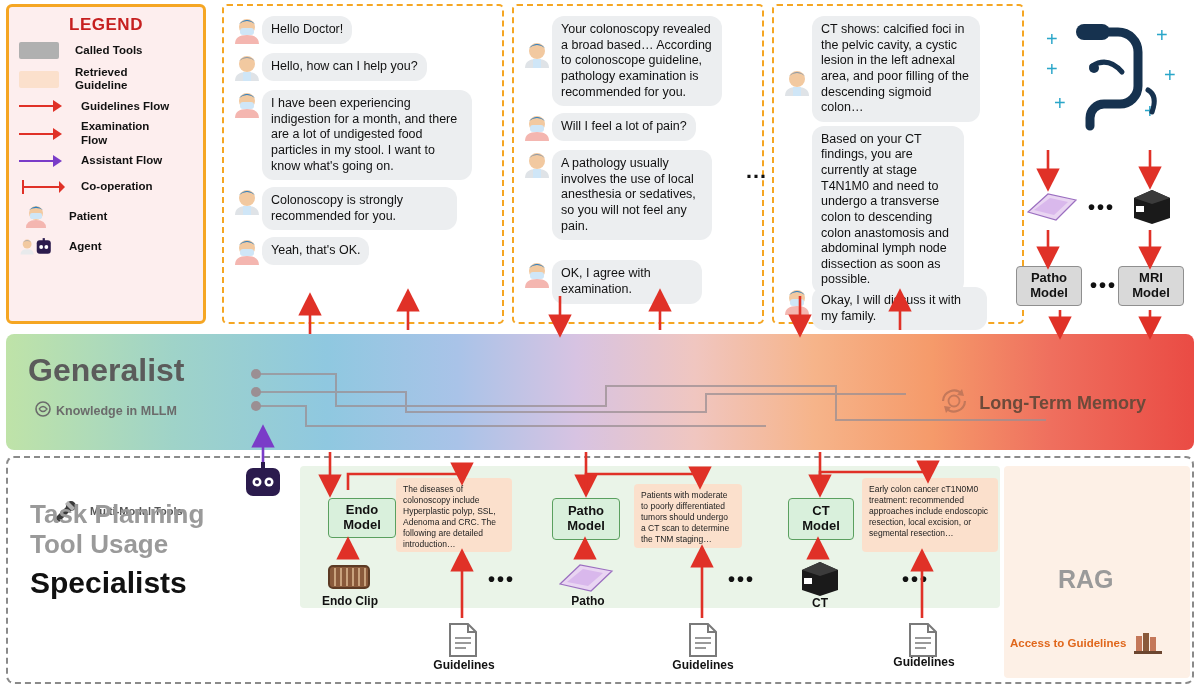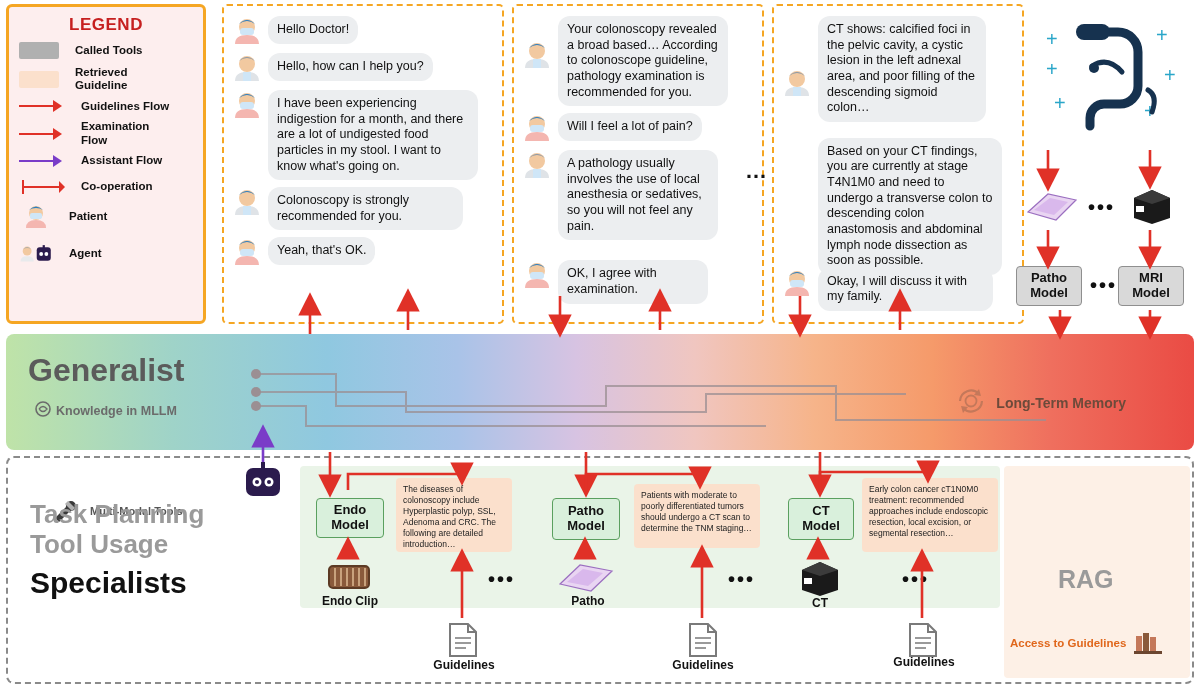--- a/index.html
+++ b/index.html
@@ -37,42 +37,42 @@
   .dlgpanel{border:2.5px dashed #f5a623;border-radius:5px;background:#fff;box-sizing:border-box;}
   #dlg1{left:222px;top:4px;width:282px;height:320px;}
   #dlg2{left:512px;top:4px;width:252px;height:320px;}
   #dlg3{left:772px;top:4px;width:252px;height:320px;}
 
   .bubble{
     background:#eceef0;border-radius:12px;padding:6px 9px;
     font-size:12.5px;color:#111;line-height:1.25;display:inline-block;
     box-sizing:border-box;
   }
-  .msg{display:flex;align-items:flex-start;gap:6px;margin-bottom:7px;}
+  .msg{display:flex;align-items:flex-start;margin-bottom:7px;}
   .av{width:30px;height:30px;flex:0 0 30px;}
 
   
   .patient-av svg, .doc-av svg{display:block;}
 
   .ellipsis{font-size:22px;font-weight:bold;color:#111;letter-spacing:2px;}
 
   
   #genbar{
     left:6px;top:334px;width:1188px;height:116px;border-radius:8px;
     background:linear-gradient(90deg,#bfe3a8 0%,#9fd3c8 14%,#8fc8e0 27%,#a9c3e8 38%,#d7c3e2 48%,#f0c6c0 58%,#f6b48a 68%,#f59a6a 78%,#ef6f5e 88%,#ea4b44 100%);
     overflow:hidden;
   }
   #genbar .gname{
     position:absolute;left:22px;top:18px;font-size:32px;font-weight:bold;color:#5b5b5b;
   }
   #genbar .gsub{
     position:absolute;left:28px;top:66px;font-size:12.5px;font-weight:bold;color:#6b6b6b;
   }
   #genbar .ltm{
-    position:absolute;right:68px;top:50px;font-size:14px;font-weight:bold;color:#6d4a3a;
+    position:absolute;right:48px;top:50px;font-size:18px;font-weight:bold;color:#6d4a3a;
   }
 
   
   #bottom{
     left:6px;top:456px;width:1188px;height:228px;
     border:2px dashed #8a8a8a;border-radius:8px;background:#fff;box-sizing:border-box;
   }
   #specialists-label{left:30px;top:500px;width:270px;}
   .sp-line1{font-size:26px;font-weight:bold;color:#9a9a9a;line-height:1.15;}
   .sp-line2{font-size:30px;font-weight:bold;color:#111;margin-top:6px;}
@@ -162,21 +162,21 @@
       <svg width="28" height="26" viewBox="0 0 28 26">
         <path d="M4 24 q0-8 10-8 q10 0 10 8 z" fill="#f4b6b0"></path>
         <circle cx="14" cy="9" r="7" fill="#f2c9a0"></circle>
         <path d="M7 6 q7-7 14 0 q-3-2-7-2 q-4 0-7 2z" fill="#2f7fbf"></path>
         <rect x="8" y="9" width="12" height="6" rx="2" fill="#cfe6f7"></rect>
       </svg>
     </div>
     <div class="leg-label">Patient</div>
   </div>
 
-  <div class="leg-row" style="margin-top:15px">
+  <div class="leg-row" style="margin-top:8px">
     <div class="mini-person">
       <svg width="46" height="24" viewBox="0 0 46 24">
         <path d="M2 22 q0-7 9-7 q9 0 9 7 z" fill="#e8eaec"></path>
         <circle cx="11" cy="8" r="6" fill="#f2c9a0"></circle>
         <path d="M5 6 q6-6 12 0 q-3-2-6-2 q-3 0-6 2z" fill="#9aa3ab"></path>
         <rect x="24" y="3" width="19" height="18" rx="4" fill="#2b1b4d"></rect>
         <circle cx="30" cy="12" r="2.6" fill="#ffffff"></circle>
         <circle cx="37" cy="12" r="2.6" fill="#ffffff"></circle>
         <rect x="32" y="0" width="3" height="4" fill="#2b1b4d"></rect>
       </svg>
@@ -314,21 +314,21 @@
       <div class="av doc-av" style="margin-top:52px">
         <svg width="30" height="30" viewBox="0 0 30 30">
           <path d="M3 28 q0-9 12-9 q12 0 12 9 z" fill="#dfe3e7"></path>
           <circle cx="15" cy="11" r="8" fill="#f2c9a0"></circle>
           <path d="M7 8 q8-8 16 0 q-4-3-8-3 q-4 0-8 3z" fill="#8d9aa6"></path>
           <rect x="11" y="19" width="8" height="9" fill="#cfe6f7"></rect>
         </svg>
       </div>
       <div>
         <div class="bubble" style="width:168px">CT shows: calcified foci in the pelvic cavity, a cystic lesion in the left adnexal area, and poor filling of the descending sigmoid colon…</div>
-        <div class="bubble" style="width:184px;margin-top:16px">Based on your CT findings, you are currently at stage T4N1M0 and need to undergo a transverse colon to descending colon anastomosis and abdominal lymph node dissection as soon as possible.</div>
+        <div class="bubble" style="width:152px;margin-top:4px">Based on your CT findings, you are currently at stage T4N1M0 and need to undergo a transverse colon to descending colon anastomosis and abdominal lymph node dissection as soon as possible.</div>
       </div>
     </div>
 
     <div class="msg" style="margin-top:-14px">
       <div class="av patient-av">
         <svg width="30" height="30" viewBox="0 0 30 30">
           <path d="M3 28 q0-9 12-9 q12 0 12 9 z" fill="#f4b6b0"></path>
           <circle cx="15" cy="11" r="8" fill="#f2c9a0"></circle>
           <path d="M7 8 q8-8 16 0 q-4-3-8-3 q-4 0-8 3z" fill="#2f7fbf"></path>
           <rect x="8" y="12" width="14" height="7" rx="3" fill="#cfe6f7"></rect>
@@ -441,21 +441,21 @@
   <span>
     <svg width="30" height="24" viewBox="0 0 30 24">
       <rect x="2" y="6" width="6" height="15" fill="#c4785a"></rect>
       <rect x="9" y="3" width="6" height="18" fill="#8a5a3b"></rect>
       <rect x="16" y="7" width="6" height="14" fill="#c4785a"></rect>
       <rect x="0" y="21" width="28" height="3" fill="#6b4630"></rect>
     </svg>
   </span>
 </div>
 
-<div class="abs modelbox" style="left:316px;top:498px;width:68px;height:40px;white-space:pre-line">Endo
+<div class="abs modelbox" style="left:328px;top:498px;width:68px;height:40px;white-space:pre-line">Endo
 Model</div>
 <div class="abs guidebox" style="left:396px;top:478px;width:116px;height:74px">The diseases of colonoscopy include Hyperplastic polyp, SSL, Adenoma and CRC. The following are detailed introduction…</div>
 <div class="abs" style="left:326px;top:560px;width:46px;height:34px">
   <svg width="46" height="34" viewBox="0 0 46 34">
     <rect x="3" y="6" width="40" height="22" rx="4" fill="#8a5a3b"></rect>
     <rect x="3" y="6" width="40" height="22" rx="4" fill="none" stroke="#5c3a24" stroke-width="2"></rect>
     <g stroke="#d8b48e" stroke-width="1.6">
       <line x1="9" y1="8" x2="9" y2="26"></line>
         <line x1="15" y1="8" x2="15" y2="26"></line>
       <line x1="21" y1="8" x2="21" y2="26"></line>
@@ -475,21 +475,21 @@
       <line x1="9" y1="16" x2="25" y2="16"></line>
         <line x1="9" y1="21" x2="25" y2="21"></line>
         <line x1="9" y1="26" x2="20" y2="26"></line>
     </g>
   </svg>
 </div>
 <div class="abs caption" style="left:424px;top:658px;width:80px">Guidelines</div>
 
 <div class="abs modelbox" style="left:552px;top:498px;width:68px;height:42px;white-space:pre-line">Patho
 Model</div>
-<div class="abs guidebox" style="left:634px;top:484px;width:126px;height:64px">Patients with moderate to poorly differentiated tumors should undergo a CT scan to determine the TNM staging…</div>
+<div class="abs guidebox" style="left:634px;top:484px;width:108px;height:64px">Patients with moderate to poorly differentiated tumors should undergo a CT scan to determine the TNM staging…</div>
 <div class="abs" style="left:558px;top:560px;width:56px;height:34px">
   <svg width="56" height="34" viewBox="0 0 56 34">
     <polygon points="2,24 22,5 54,11 33,31" fill="#e9d5f2" stroke="#9b6fc0" stroke-width="1.2"></polygon>
     <polygon points="9,22 25,9 45,13 30,26" fill="#d9b8ec"></polygon>
   </svg>
 </div>
 <div class="abs caption" style="left:548px;top:594px;width:80px">Patho</div>
 <div class="abs dots3" style="left:728px;top:568px">•••</div>
 <div class="abs" style="left:686px;top:622px;width:34px;height:36px">
   <svg width="34" height="36" viewBox="0 0 34 36">

